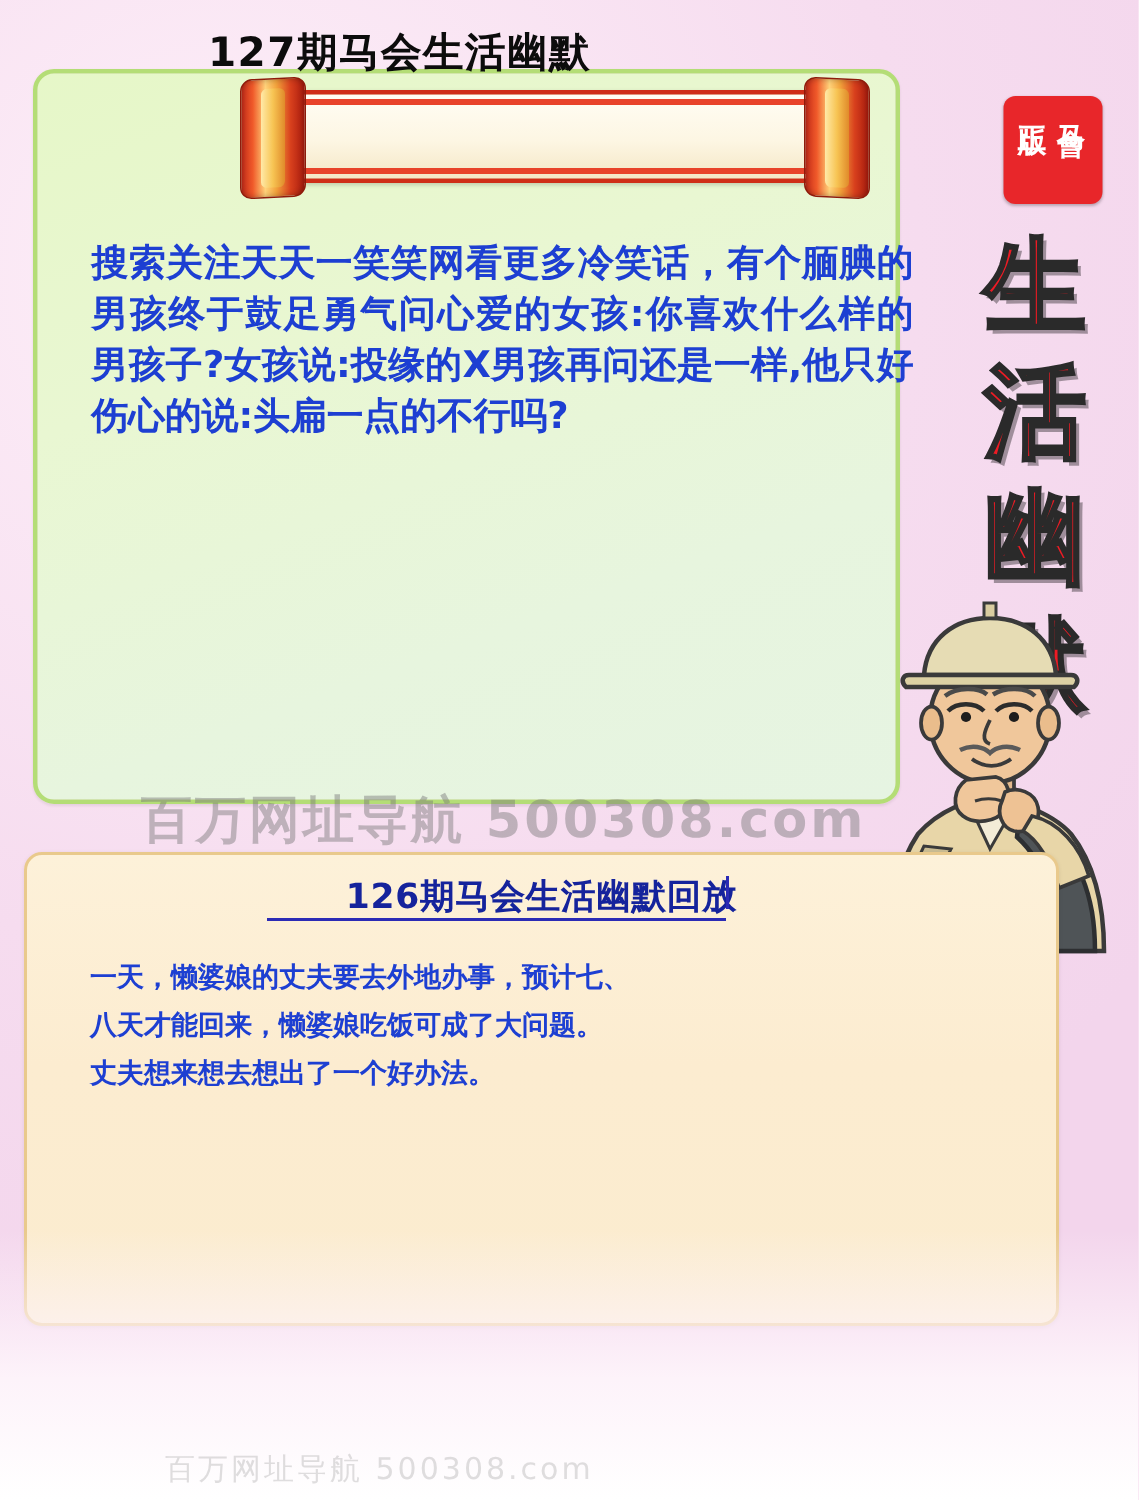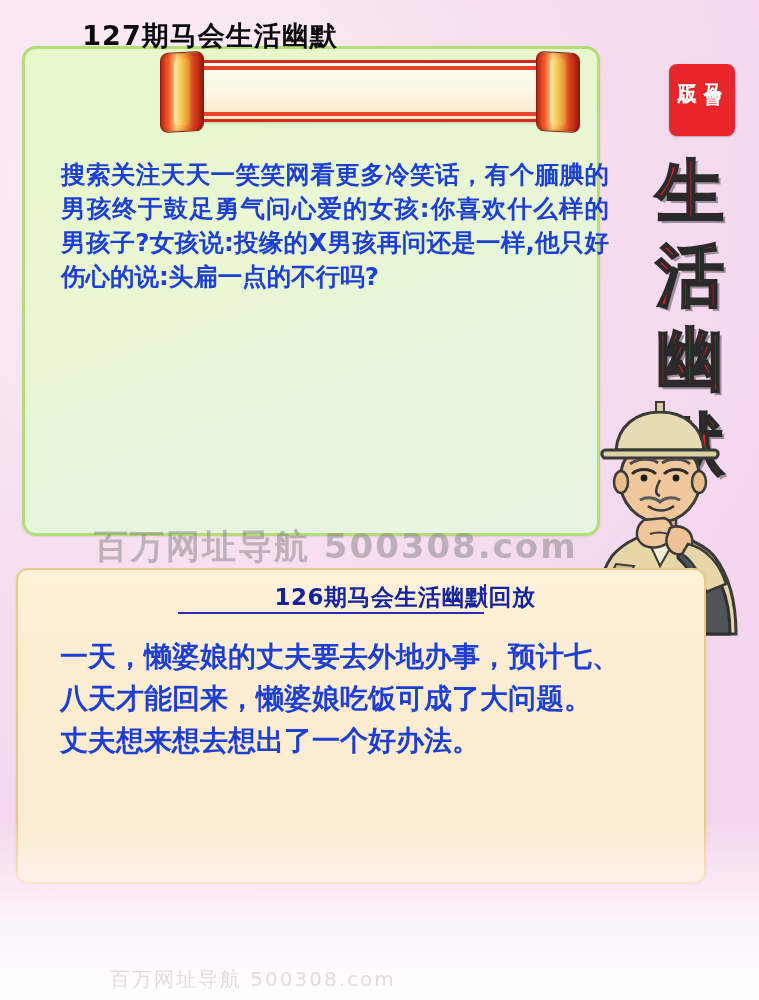--- a/index.html
+++ b/index.html
@@ -115,21 +115,21 @@
     height: 4px;
     background: #e8432a;
   }
   #banner-body::before { top: 3px; }
   #banner-body::after { bottom: 3px; }
   #banner-title {
     position: absolute;
     left: 26px;
     top: 16px;
     width: 368px;
-    text-align: center;
+    text-align: right;
     font-family: "DejaVu Sans", "Liberation Sans", sans-serif;
     font-size: 27px;
     font-weight: bold;
     color: #0c0c0c;
     letter-spacing: 1px;
     line-height: 40px;
   }
 
   
   #stamp {
@@ -216,21 +216,20 @@
     position: absolute;
     left: 16px;
     top: 582px;
     width: 690px;
     text-align: center;
     font-family: "DejaVu Sans", "Liberation Sans", sans-serif;
     font-size: 23px;
     font-weight: bold;
     color: #15239c;
     letter-spacing: 0.5px;
-    margin-left: 44px;
   }
   #replay-underline {
     position: absolute;
     left: 178px;
     top: 612px;
     width: 306px;
     height: 2px;
     background: #2b2bb5;
   }
   #replay-caret {
@@ -241,23 +240,23 @@
     height: 22px;
     background: #2b2bb5;
   }
   #replay-text {
     position: absolute;
     left: 60px;
     top: 636px;
     width: 620px;
     color: #1d3fd2;
     font-family: "DejaVu Sans", "Liberation Sans", sans-serif;
-    font-size: 28px;
-    font-weight: bold;
-    line-height: 42px;
+    font-size: 18px;
+    font-weight: bold;
+    line-height: 32px;
     white-space: pre-wrap;
   }
 
   
   #figure {
     position: absolute;
     left: 560px;
     top: 388px;
     width: 200px;
     height: 256px;

